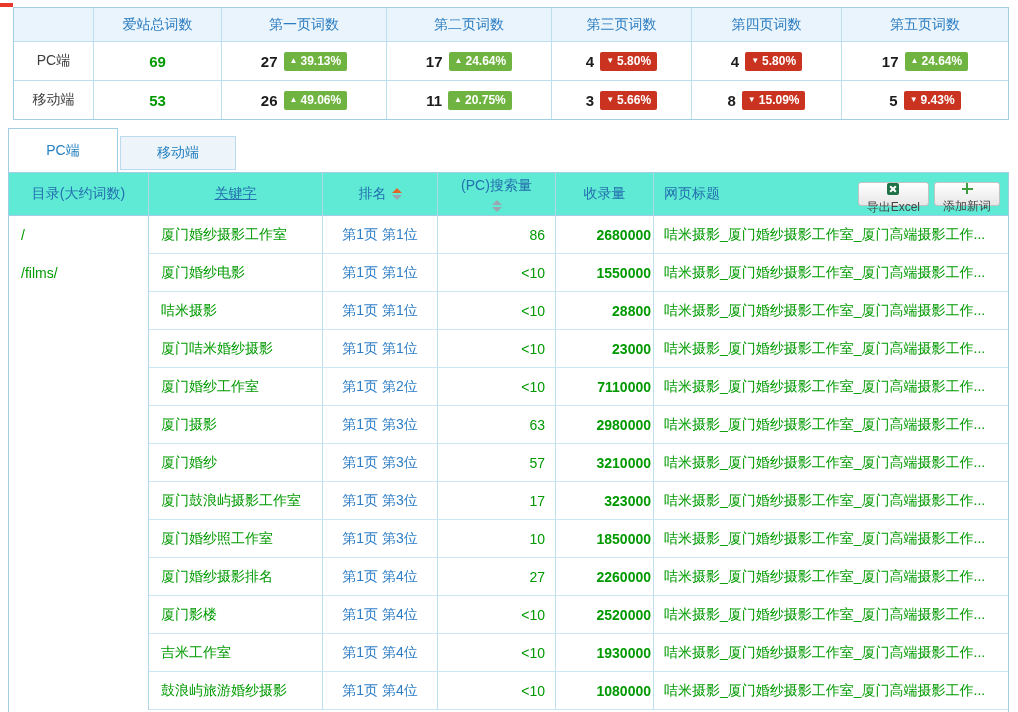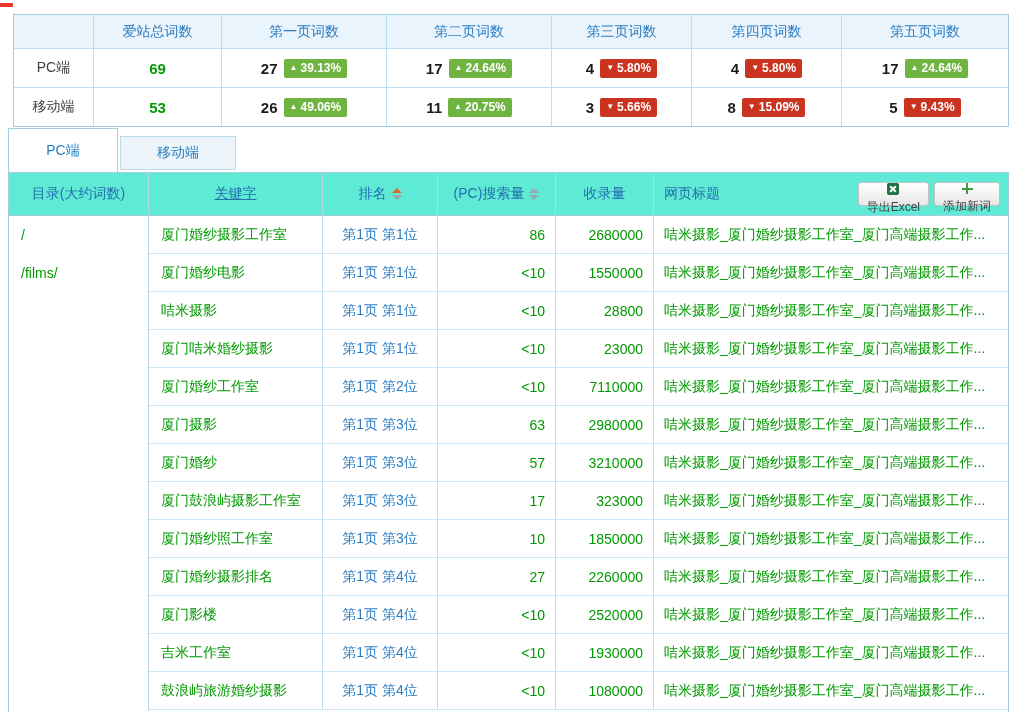--- a/index.html
+++ b/index.html
@@ -7,21 +7,21 @@
     width:1018px;height:712px;position:relative;overflow:hidden;
     background:#ffffff;
     font-family:"Liberation Sans","DejaVu Sans",sans-serif;
     -webkit-font-smoothing:antialiased;
   }
   
   .red-mark{position:absolute;left:0;top:3px;width:13px;height:4px;background:#e8392c;}
 
   
   .sum-table{
-    position:absolute;left:13px;top:14px;width:996px;
+    position:absolute;left:13px;top:7px;width:996px;
     border:1px solid #a2cee3;box-sizing:border-box;background:#fff;
   }
   .sum-row{display:flex;height:38px;border-top:1px solid #bddff0;}
   .sum-head{height:33px;background:#e9f4fd;border-top:none;}
   .sum-cell{
     display:flex;align-items:center;justify-content:center;
     border-left:1px solid #bddff0;box-sizing:border-box;overflow:hidden;
   }
   .sum-cell:first-child{border-left:none;}
   .sum-head .sum-cell{color:#2b7cc0;font-size:14px;}
@@ -62,21 +62,21 @@
   .thead{
     display:flex;height:43px;background:#5eead4;
     border-bottom:1px solid #a2cee3;box-sizing:border-box;
   }
   .hcell{
     display:flex;align-items:center;justify-content:center;gap:5px;
     color:#2470ae;font-size:14px;
     border-right:1px solid #b3d7e9;box-sizing:border-box;
   }
   .h-dir{width:140px;} .h-kw{width:174px;text-decoration:underline;} .h-rank{width:115px;}
-  .h-vol{width:118px;} .h-idx{width:98px;}
+  .h-vol{width:118px;flex-direction:column;} .h-idx{width:98px;}
   .h-title{flex:1;border-right:none;justify-content:space-between;padding:0 8px 0 10px;}
   .sort{display:inline-flex;flex-direction:column;gap:2px;cursor:pointer;}
   .sort i{display:block;width:0;height:0;border-left:5px solid transparent;border-right:5px solid transparent;}
   .sort .up{border-bottom:5px solid #9aa7b0;}
   .sort .dn{border-top:5px solid #9aa7b0;}
   .sort.rank-active .up{border-bottom-color:#e0662a;}
 
   .btns{display:flex;gap:5px;}
   .btn{
     display:inline-flex;align-items:center;gap:4px;height:24px;padding:0 8px;
@@ -103,21 +103,21 @@
     height:38px;line-height:38px;padding-left:12px;
     color:#009a00;font-size:14px;cursor:pointer;
   }
   .rows{flex:1;}
   .trow{display:flex;height:38px;border-bottom:1px solid #cbe7f5;box-sizing:border-box;align-items:center;}
   .td{box-sizing:border-box;font-size:14px;overflow:hidden;white-space:nowrap;
       height:100%;display:flex;align-items:center;border-right:1px solid #bddff0;}
   .td.kw{width:174px;padding-left:12px;color:#009a00;cursor:pointer;}
   .td.rank{width:115px;justify-content:center;color:#2d7dc5;cursor:pointer;}
   .td.vol{width:118px;justify-content:flex-end;padding-right:10px;color:#009a00;}
-  .td.idx{width:98px;justify-content:flex-end;padding-right:10px;color:#009a00;}
+  .td.idx{width:98px;justify-content:flex-end;padding-right:2px;color:#009a00;font-weight:bold;}
   .td.title{flex:1;padding-left:10px;color:#009a00;border-right:none;cursor:pointer;}
 </style>
 </head>
 <body>
 
 <div class="red-mark"></div>
 
 <div class="sum-table">
   <div class="sum-row sum-head">
     <div class="sum-cell sc0"></div>

